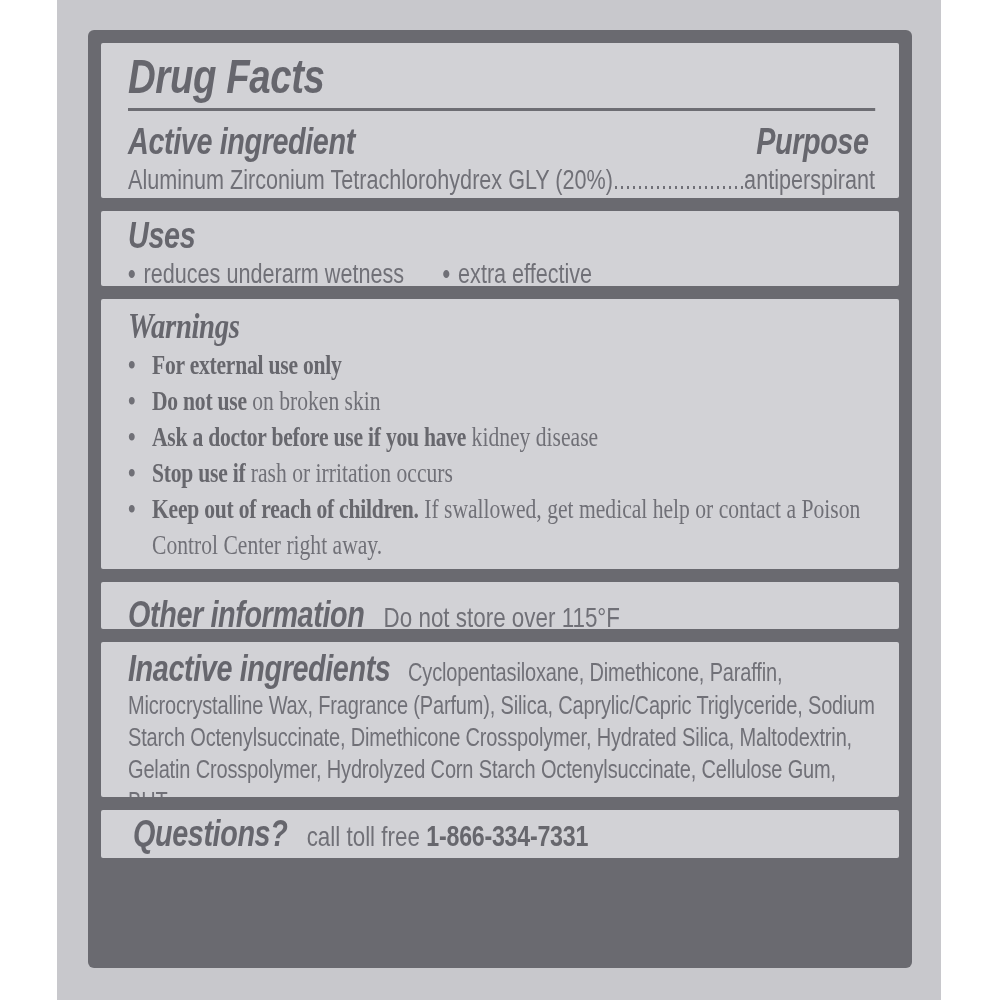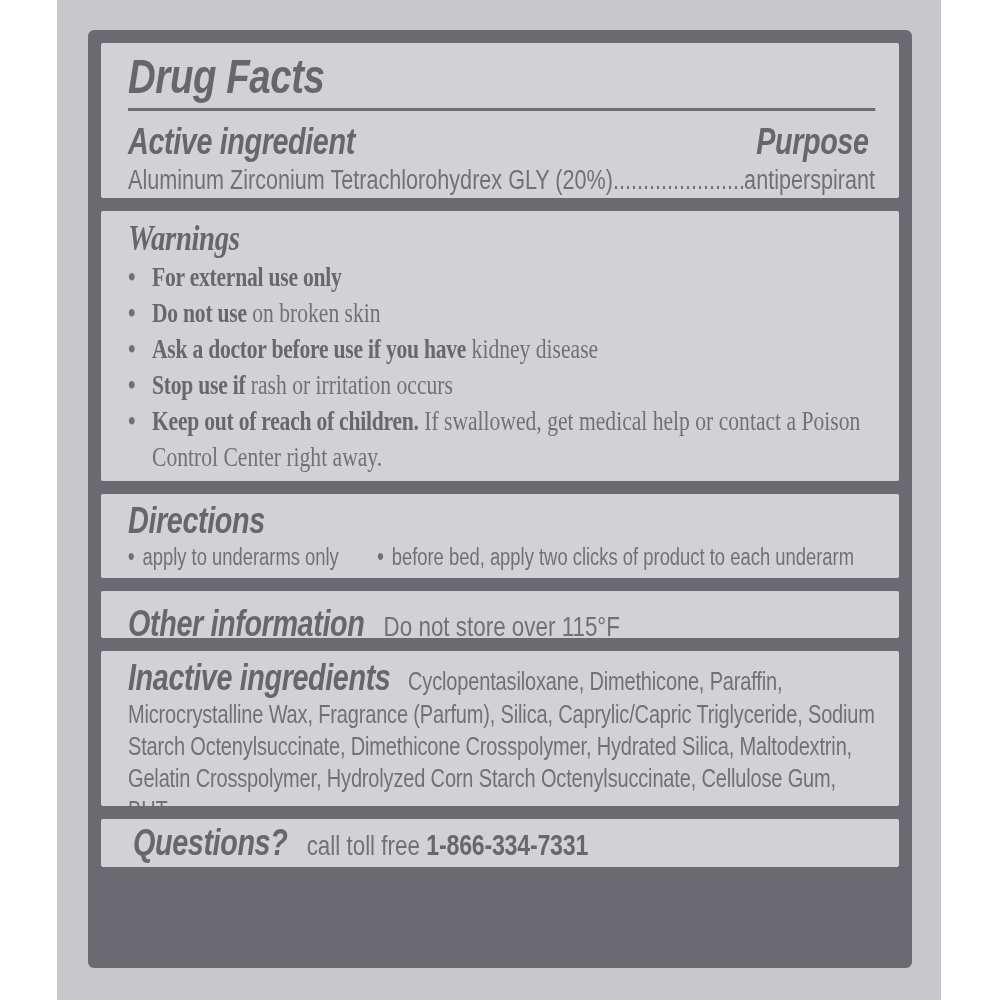--- a/index.html
+++ b/index.html
@@ -89,20 +89,29 @@
             <span class="h2">Purpose</span>
           </div>
           <div class="leader body">
             <span>Aluminum Zirconium Tetrachlorohydrex GLY (20%)</span>
             <span class="dots">........................................</span>
             <span>antiperspirant</span>
           </div>
         </div>
       </section>
 
+      <section class="panel p2">
+        <div class="cond">
+          <h2 class="h2">Uses</h2>
+          <div class="body bullets-row">
+            <span class="bullet-item"><span class="blt">•</span><span>reduces underarm wetness</span></span>
+            <span class="bullet-item bullet-gap"><span class="blt">•</span><span>extra effective</span></span>
+          </div>
+        </div>
+      </section>
 
       <section class="panel p3">
         <div class="cond">
           <h2 class="h2">Warnings</h2>
           <div class="witem">
             <span class="blt2">•</span><b>For external use only</b><span></span>
           </div>
           <div class="witem">
             <span class="blt2">•</span><b>Do not use</b><span> on broken skin</span>
           </div>
@@ -111,29 +120,20 @@
           </div>
           <div class="witem">
             <span class="blt2">•</span><b>Stop use if</b><span> rash or irritation occurs</span>
           </div>
           <div class="witem">
             <span class="blt2">•</span><b>Keep out of reach of children.</b><span>  If swallowed, get medical help or contact a Poison Control Center right away.</span>
           </div>
         </div>
       </section>
 
-      <section class="panel p4">
-        <div class="cond">
-          <h2 class="h2">Directions</h2>
-          <div class="body bullets-row small-bullets">
-            <span class="bullet-item"><span class="blt">•</span><span>apply to underarms only</span></span>
-            <span class="bullet-item bullet-gap"><span class="blt">•</span><span>before bed, apply two clicks of product to each underarm</span></span>
-          </div>
-        </div>
-      </section>
 
       <section class="panel p5">
         <div class="cond oneline">
           <span class="h2">Other information</span>
           <span class="body other-text">Do not store over 115°F</span>
         </div>
       </section>
 
       <section class="panel p6">
         <div class="cond">

